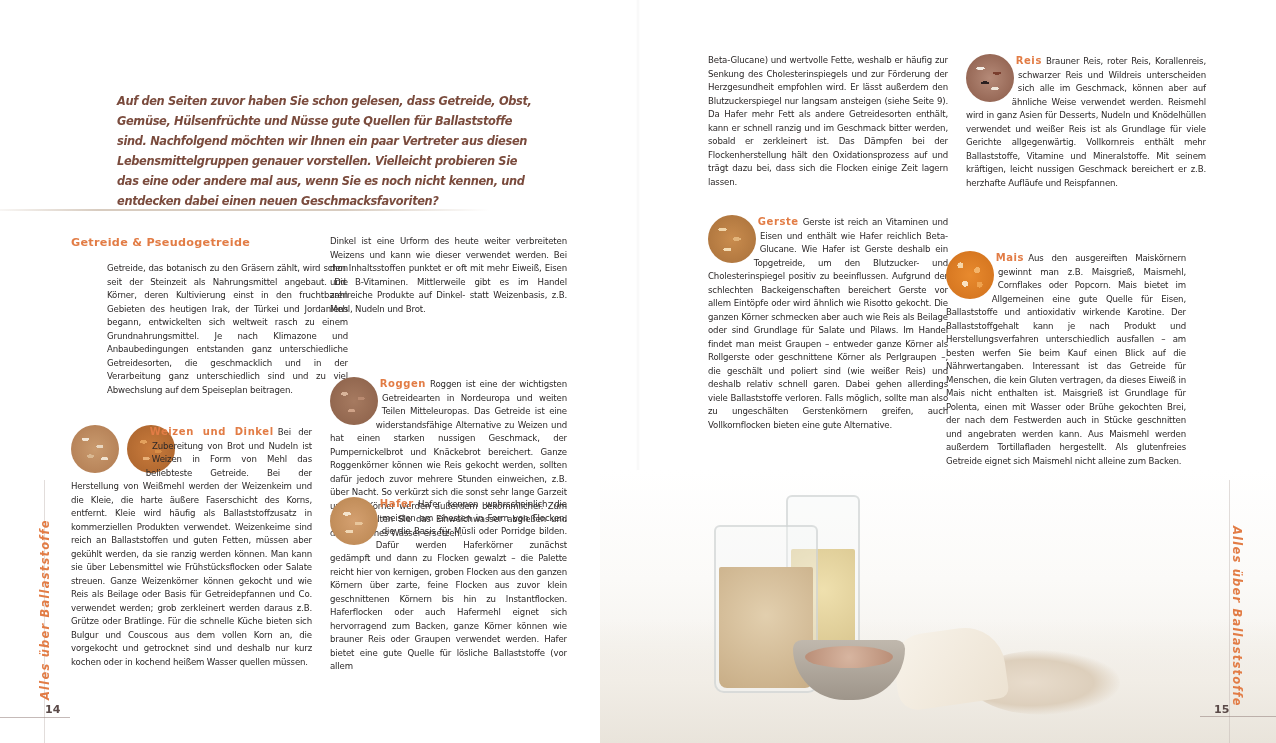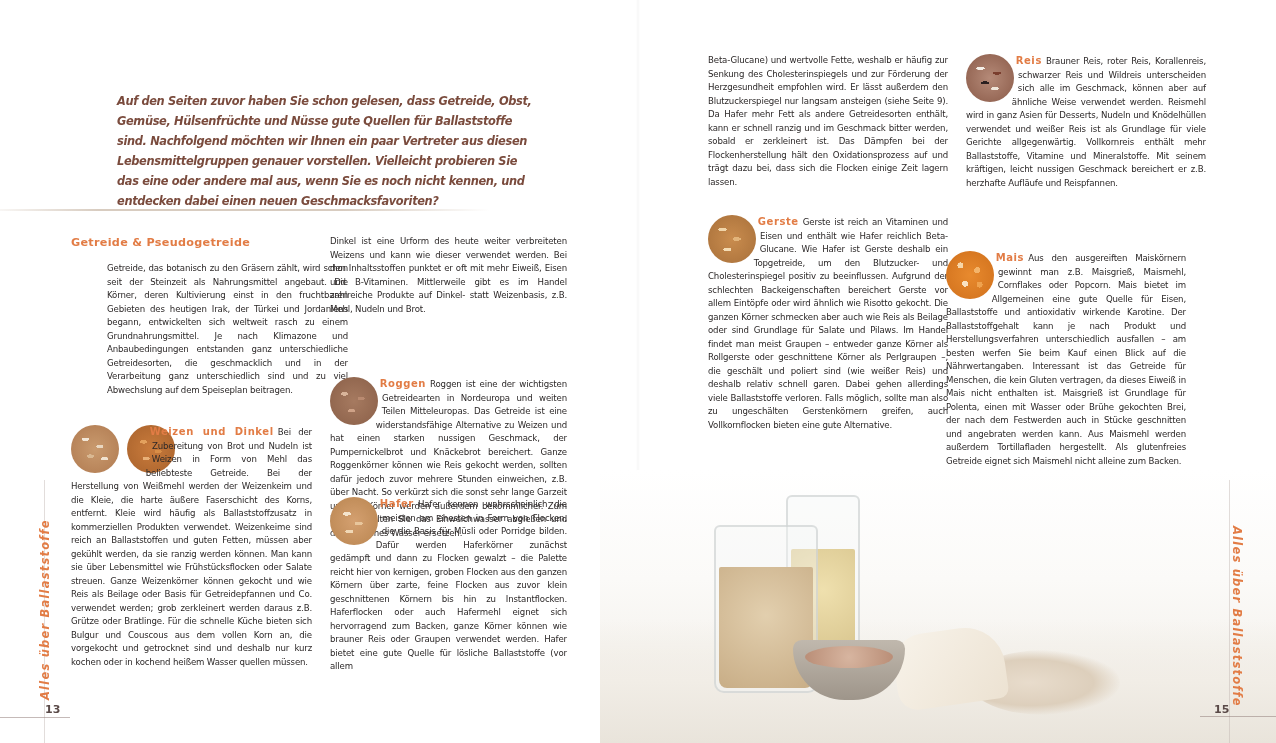--- a/index.html
+++ b/index.html
@@ -141,21 +141,21 @@
     <span class="item-head">Roggen</span><span>Roggen ist eine der wichtigsten Getreidearten in Nordeuropa und weiten Teilen Mitteleuropas. Das Getreide ist eine widerstandsfähige Alternative zu Weizen und hat einen starken nussigen Geschmack, der Pumpernickelbrot und Knäckebrot bereichert. Ganze Roggenkörner können wie Reis gekocht werden, sollten dafür jedoch zuvor mehrere Stunden einweichen, z.B. über Nacht. So verkürzt sich die sonst sehr lange Garzeit und die Körner werden außerdem bekömmlicher. Zum Kochen sollten Sie das Einweichwasser abgießen und durch frisches Wasser ersetzen.</span>
   </div>
 
   <div class="col" style="left:330px; top:497px; width:237px;">
     <div class="thumb grain-hafer"></div>
     <span class="item-head">Hafer</span><span>Hafer kennen wahrscheinlich die meisten am ehesten in Form von Flocken, die die Basis für Müsli oder Porridge bilden. Dafür werden Haferkörner zunächst gedämpft und dann zu Flocken gewalzt – die Palette reicht hier von kernigen, groben Flocken aus den ganzen Körnern über zarte, feine Flocken aus zuvor klein geschnittenen Körnern bis hin zu Instantflocken. Haferflocken oder auch Hafermehl eignet sich hervorragend zum Backen, ganze Körner können wie brauner Reis oder Graupen verwendet werden. Hafer bietet eine gute Quelle für lösliche Ballaststoffe (vor allem</span>
   </div>
 
   <div class="side-rule left"></div>
   <div class="running-head left">Alles über Ballaststoffe</div>
-  <div class="page-num left">13</div>
+  <div class="page-num left">14</div>
   <div class="foot-rule left"></div>
 
   <div class="col" style="left:708px; top:54px; width:240px;">
     <span>Beta-Glucane) und wertvolle Fette, weshalb er häufig zur Senkung des Cholesterinspiegels und zur Förderung der Herzgesundheit empfohlen wird. Er lässt außerdem den Blutzuckerspiegel nur langsam ansteigen (siehe Seite 9). Da Hafer mehr Fett als andere Getreidesorten enthält, kann er schnell ranzig und im Geschmack bitter werden, sobald er zerkleinert ist. Das Dämpfen bei der Flockenherstellung hält den Oxidationsprozess auf und trägt dazu bei, dass sich die Flocken einige Zeit lagern lassen.</span>
   </div>
 
   <div class="col" style="left:708px; top:215px; width:240px;">
     <div class="thumb grain-gerste"></div>
     <span class="item-head">Gerste</span><span>Gerste ist reich an Vitaminen und Eisen und enthält wie Hafer reichlich Beta-Glucane. Wie Hafer ist Gerste deshalb ein Topgetreide, um den Blutzucker- und Cholesterinspiegel positiv zu beeinflussen. Aufgrund der schlechten Backeigenschaften bereichert Gerste vor allem Eintöpfe oder wird ähnlich wie Risotto gekocht. Die ganzen Körner schmecken aber auch wie Reis als Beilage oder sind Grundlage für Salate und Pilaws. Im Handel findet man meist Graupen – entweder ganze Körner als Rollgerste oder geschnittene Körner als Perlgraupen –, die geschält und poliert sind (wie weißer Reis) und deshalb relativ schnell garen. Dabei gehen allerdings viele Ballaststoffe verloren. Falls möglich, sollte man also zu ungeschälten Gerstenkörnern greifen, auch Vollkornflocken bieten eine gute Alternative.</span>
   </div>

